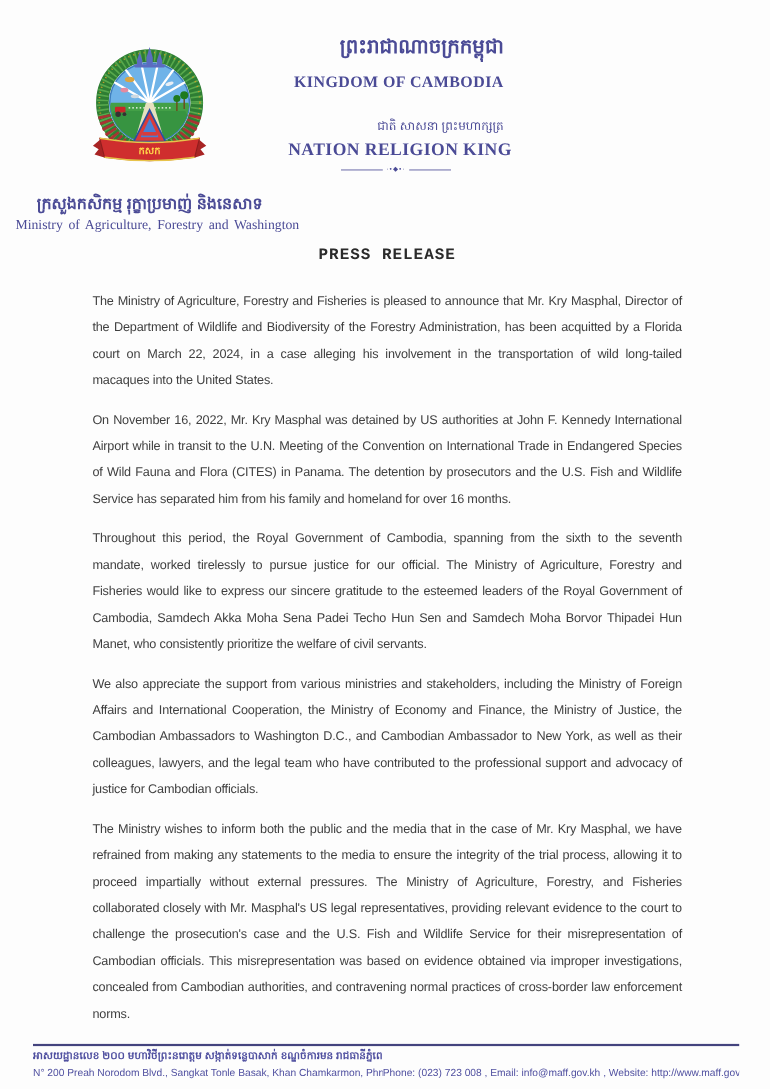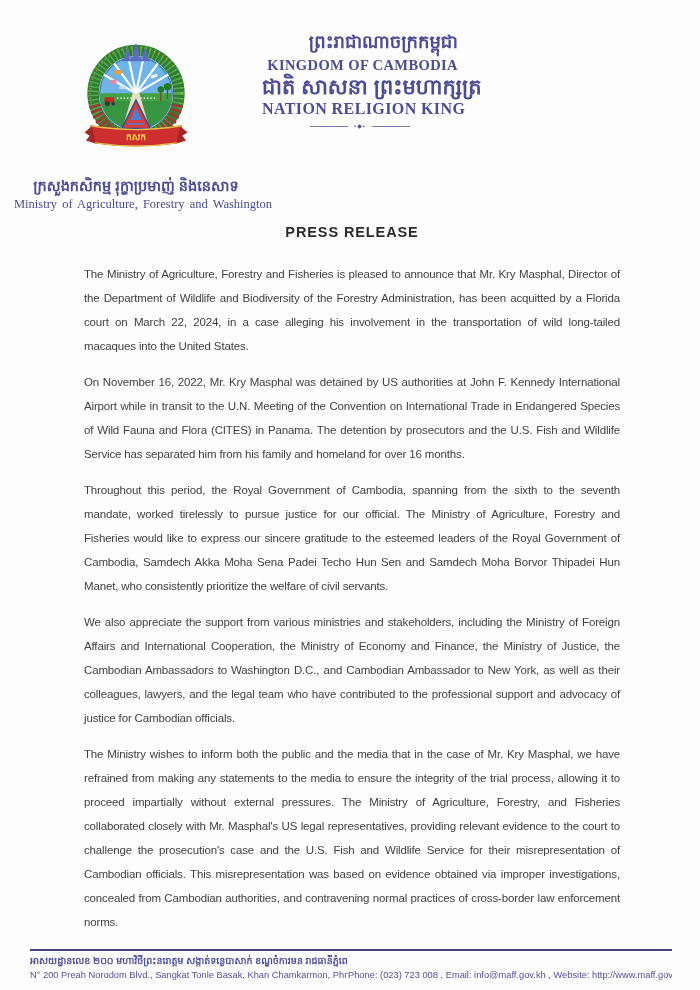--- a/index.html
+++ b/index.html
@@ -18,31 +18,31 @@
   }
 
   
   .header-left{position:absolute;left:14px;top:38px;width:244px;text-align:center;color:var(--header-text);}
   .emblem{width:118px;height:124px;margin:0 auto;}
   .ministry-kh{font-size:14.5px;font-weight:bold;white-space:nowrap;margin-top:15px;line-height:19px;}
   .ministry-en{font-family:"Liberation Serif",serif;font-size:12.5px;white-space:nowrap;line-height:16px;word-spacing:2px;}
 
   .header-right{position:absolute;left:262px;top:30px;width:196px;text-align:right;color:var(--header-text);}
   .kingdom-kh{font-size:18px;font-weight:bold;white-space:nowrap;line-height:24px;}
-  .kingdom-en{font-family:"Liberation Serif",serif;font-size:14.5px;font-weight:bold;letter-spacing:.4px;white-space:nowrap;line-height:18px;margin-top:2px;}
-  .motto-kh{font-size:21px;font-weight:bold;white-space:nowrap;line-height:22px;margin-top:2px;}
+  .kingdom-en{font-family:"Liberation Serif",serif;font-size:14.5px;font-weight:bold;letter-spacing:.4px;white-space:nowrap;line-height:18px;margin-top:12px;}
+  .motto-kh{font-size:11px;font-weight:normal;white-space:nowrap;line-height:22px;margin-top:20px;}
   .motto-en{font-family:"Liberation Serif",serif;font-size:16px;font-weight:bold;letter-spacing:.4px;white-space:nowrap;line-height:16px;margin-top:3px;}
   .hdr-divider{display:flex;align-items:center;justify-content:center;margin-top:5px;}
   .hdr-divider .line{width:38px;border-top:1px solid var(--header-text);opacity:.75;}
   .hdr-divider .orn{font-size:6px;color:var(--header-text);padding:0 3px;letter-spacing:1px;line-height:8px;}
 
   
   .doc-body{position:absolute;top:196px;left:0;width:700px;padding:0 80px 0 84px;}
   .doc-title{
-    font-family:Liberation Sans, sans-serif;font-weight:bold;font-size:14.5px;
+    font-family:Liberation Mono, monospace;font-weight:bold;font-size:14.5px;
     letter-spacing:.9px;text-align:center;color:var(--title-text);
     margin:28px 0 22px;
   }
   .para{
     font-size:11.5px;letter-spacing:-0.15px;line-height:24px;
     text-align:justify;color:var(--body-text);margin-bottom:12px;
   }
 
   
   .doc-footer{position:absolute;left:30px;right:28px;bottom:8px;color:var(--footer-text);}

